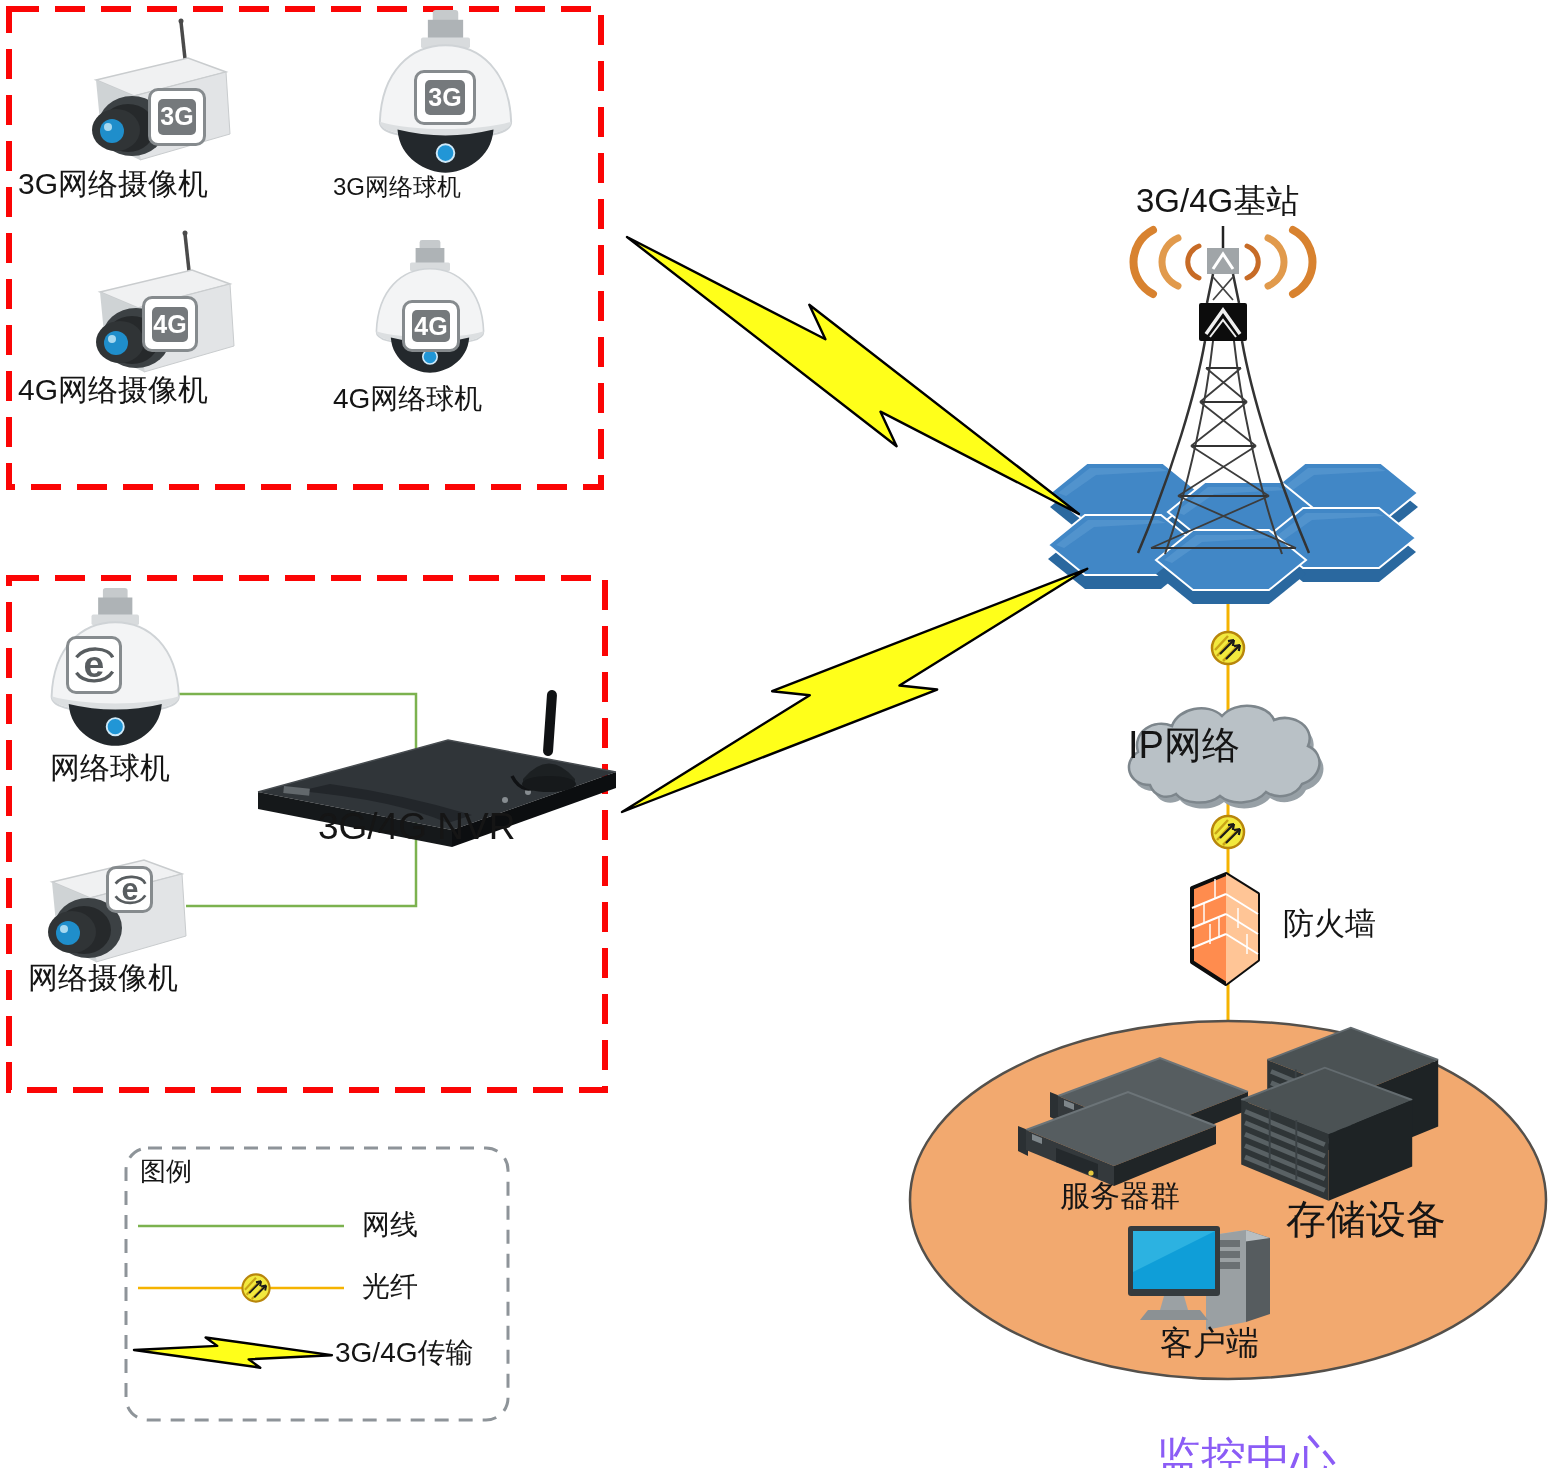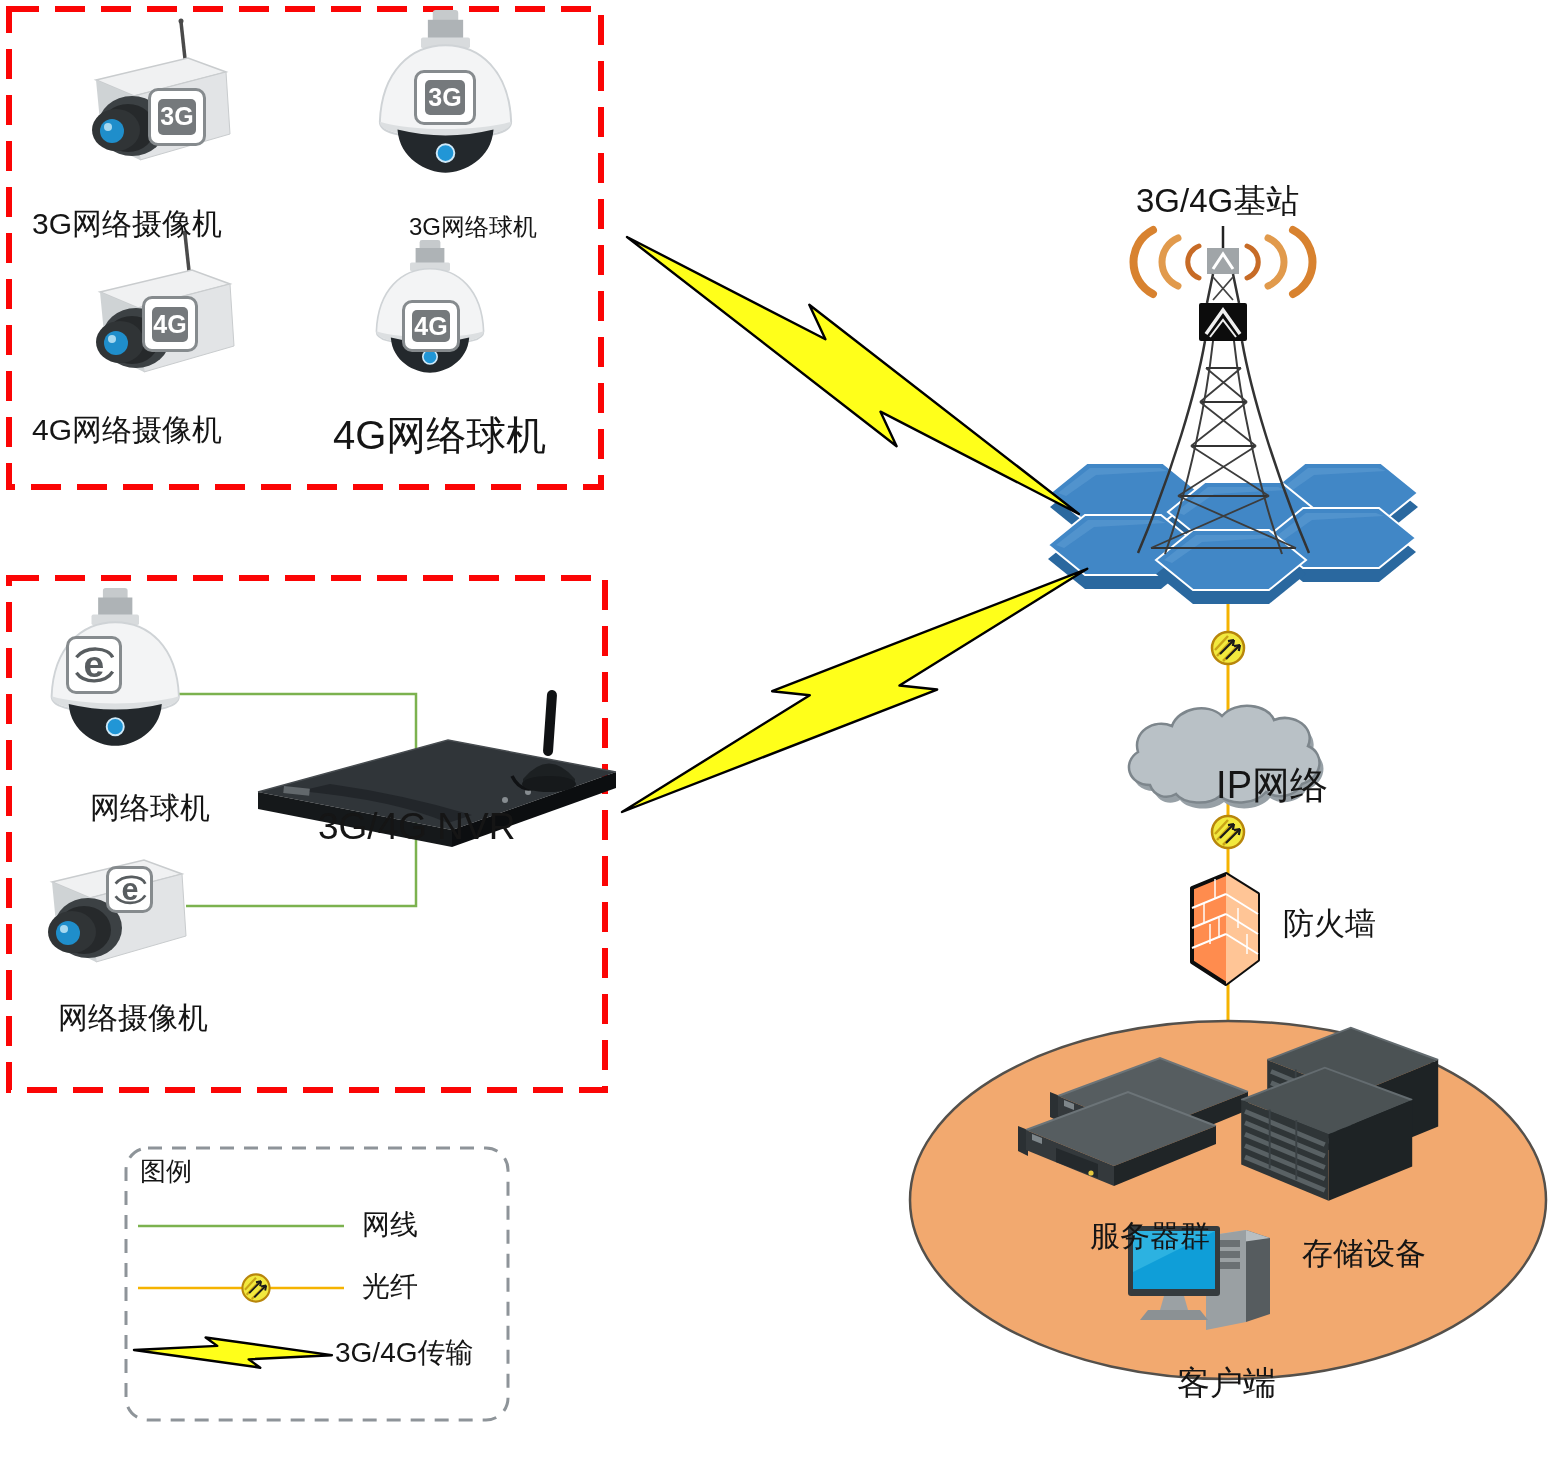--- a/index.html
+++ b/index.html
@@ -2,21 +2,21 @@
 <html><head>
 <meta charset="utf-8">
 <style>
   html,body{margin:0;padding:0;background:#ffffff;}
   #stage{
     position:relative;width:1551px;height:1468px;background:#ffffff;overflow:hidden;
     font-family:"Liberation Sans","DejaVu Sans",sans-serif;color:#111;
   }
   #art{position:absolute;left:0;top:0;}
   .lbl{position:absolute;white-space:nowrap;color:#151515;line-height:1.05;}
-  .ctr{text-align:right;margin-top:40px;}
+  .ctr{text-align:left;}
   .title-red{font-weight:bold;color:#fb0505;}
   .badge{
     position:absolute;background:#ffffff;border:3px solid #868b8e;border-radius:10px;
     display:flex;align-items:center;justify-content:center;box-sizing:border-box;
   }
   .badge .inner{
     background:#75797c;border-radius:5px;color:#ffffff;font-weight:bold;
     display:flex;align-items:center;justify-content:center;
     width:72%;height:70%;font-size:25px;letter-spacing:0;
   }
@@ -224,31 +224,31 @@
     <path d="M512,776 C520,792 532,792 546,782" fill="none" stroke="#101214" stroke-width="3.5"></path>
     <rect x="545" y="690" width="10" height="66" rx="5" fill="#101214" transform="rotate(4 550 723)"></rect>
     <path d="M523,779 Q549,748 575,779 L575,784 Q549,796 523,784 Z" fill="#1c2022"></path>
     <ellipse cx="549" cy="784" rx="27" ry="8" fill="#16191b"></ellipse>
   </g>
 </svg>
 
 <div class="lbl ctr" style="left:18px;top:168px;width:204px;font-size:30px;">3G网络摄像机</div>
 <div class="lbl ctr" style="left:333px;top:174px;width:204px;font-size:24px;">3G网络球机</div>
 <div class="lbl ctr" style="left:18px;top:374px;width:204px;font-size:30px;">4G网络摄像机</div>
-<div class="lbl ctr" style="left:333px;top:374px;width:204px;font-size:40px;">4G网络球机</div>
+<div class="lbl ctr" style="left:333px;top:384px;width:204px;font-size:28px;">4G网络球机</div>
 
 <div class="lbl ctr" style="left:50px;top:752px;width:160px;font-size:30px;">网络球机</div>
 <div class="lbl" style="left:318px;top:808px;font-size:37px;">3G/4G NVR</div>
 <div class="lbl ctr" style="left:28px;top:962px;width:180px;font-size:30px;">网络摄像机</div>
 
 <div class="lbl" style="left:1136px;top:184px;font-size:33px;">3G/4G基站</div>
 <div class="lbl ctr" style="left:1128px;top:726px;width:200px;font-size:38px;">IP网络</div>
 <div class="lbl" style="left:1283px;top:908px;font-size:31px;">防火墙</div>
 <div class="lbl ctr" style="left:1060px;top:1180px;width:150px;font-size:30px;">服务器群</div>
-<div class="lbl ctr" style="left:1286px;top:1198px;width:140px;font-size:31px;">存储设备</div>
+<div class="lbl ctr" style="left:1286px;top:1198px;width:140px;font-size:40px;">存储设备</div>
 <div class="lbl ctr" style="left:1160px;top:1326px;width:116px;font-size:33px;">客户端</div>
 <div class="lbl ctr" style="left:1156px;top:1434px;width:180px;font-size:45px;color:#8b5cf6;">监控中心</div>
 
 <div class="lbl" style="left:140px;top:1158px;font-size:26px;">图例</div>
 <div class="lbl" style="left:362px;top:1210px;font-size:28px;">网线</div>
 <div class="lbl" style="left:362px;top:1272px;font-size:28px;">光纤</div>
 <div class="lbl" style="left:335px;top:1338px;font-size:28px;">3G/4G传输</div>
 
 <div class="badge" style="left:148px;top:88px;width:58px;height:58px;">
   <div class="inner">3G</div>

